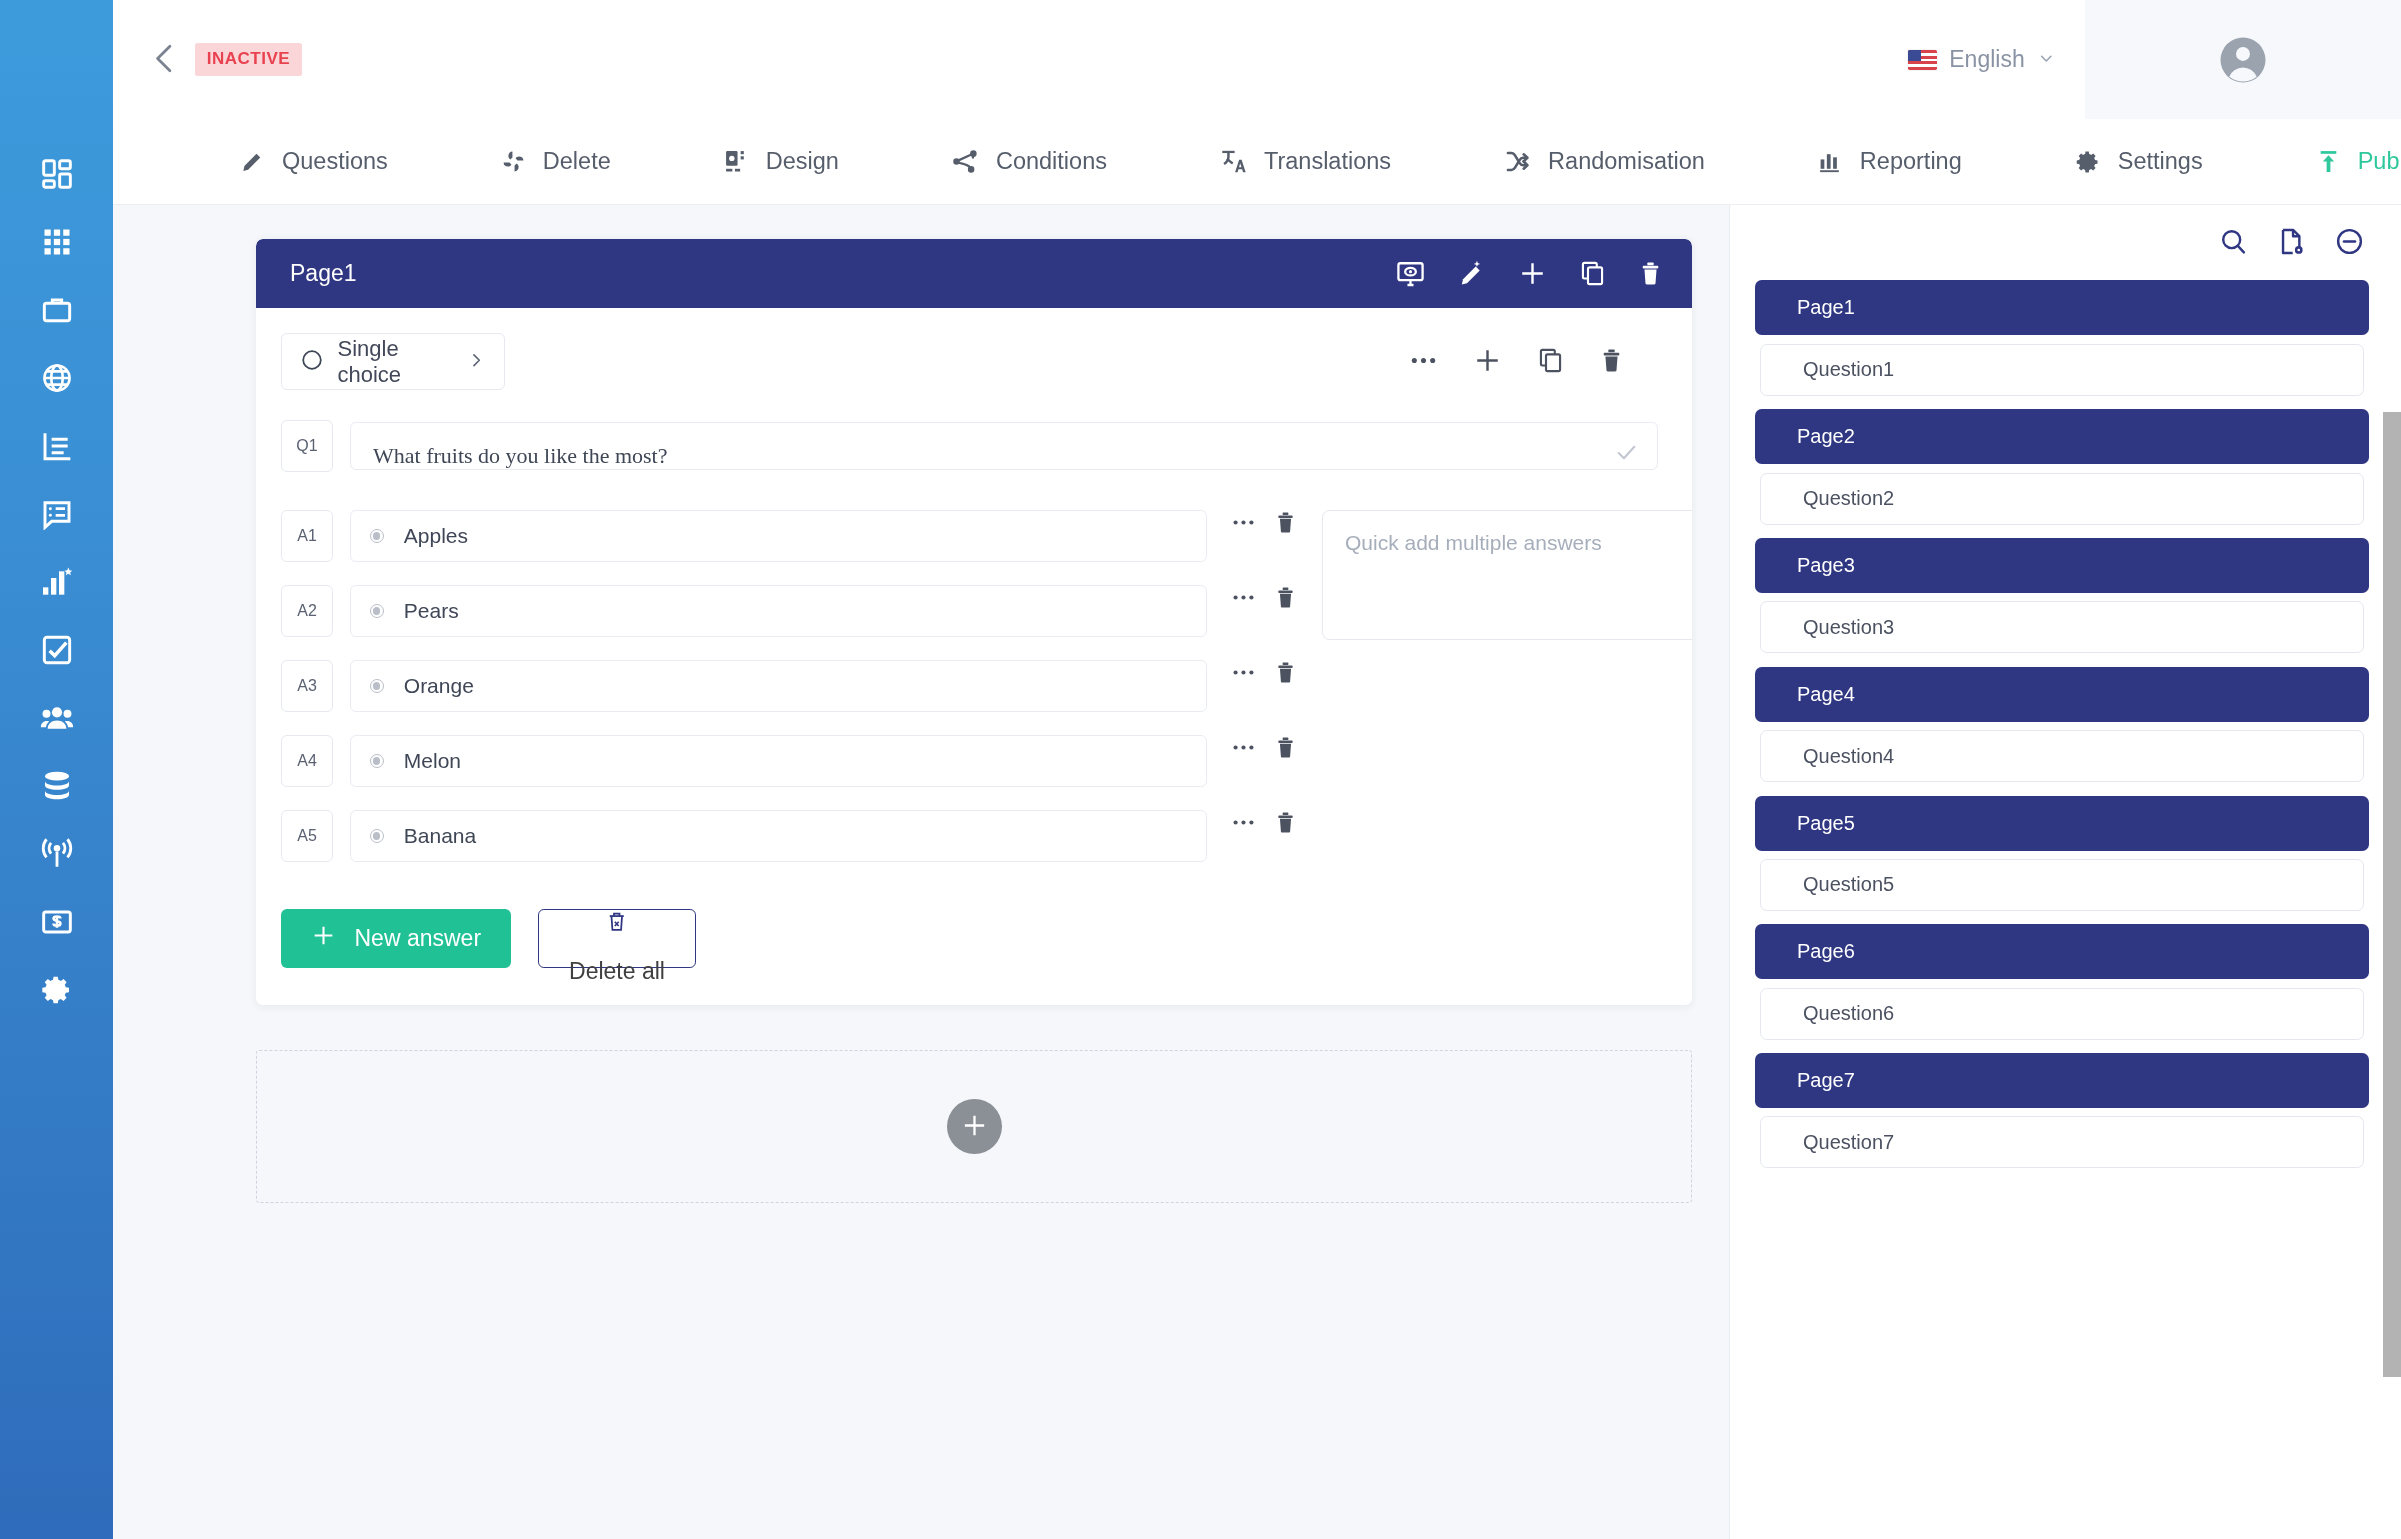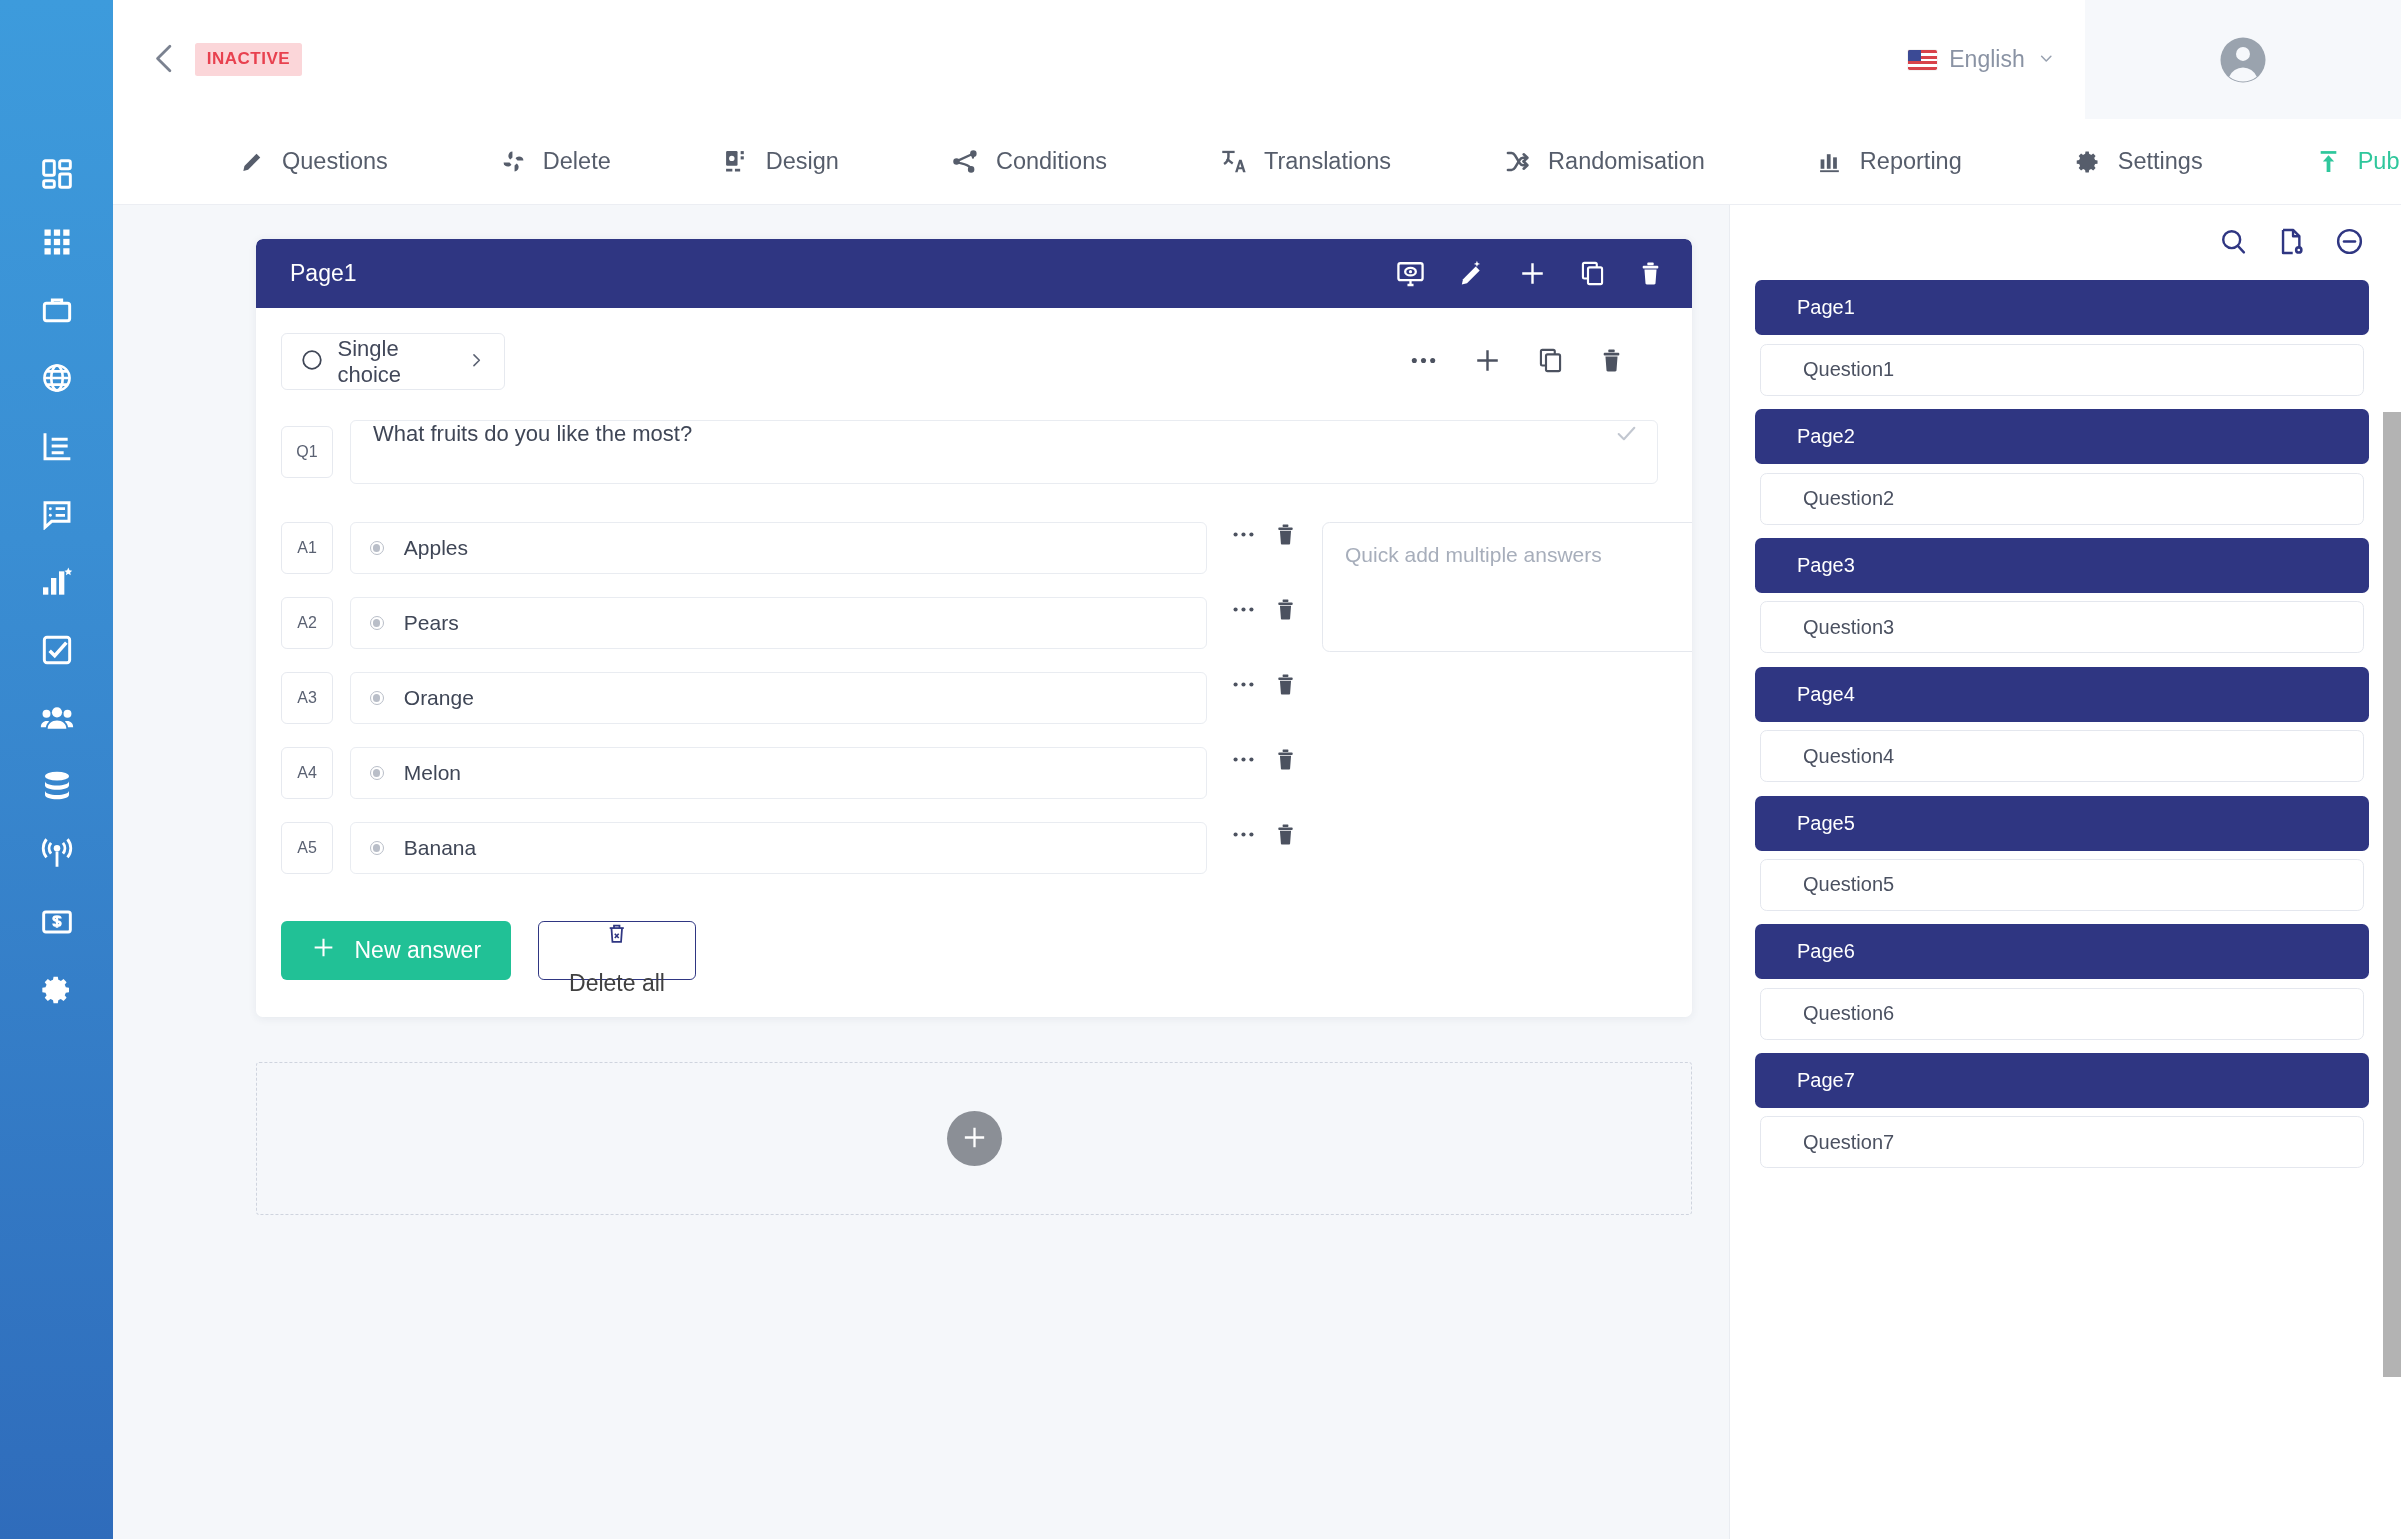--- a/index.html
+++ b/index.html
@@ -126,22 +126,22 @@
   .qtype-row { display: flex; align-items: center; position: relative; }
 
   .q-row { display: flex; align-items: center; gap: 17px; margin-top: 30px; }
   .badge {
     width: 52px; height: 52px; flex: 0 0 52px;
     border: 1.7px solid #e6e9ef; border-radius: 5.9px; background: #fff;
     display: flex; align-items: center; justify-content: center;
     font-size: 16px; color: #5a6172;
   }
   .q-input {
-    flex: 1; height: 64px; border: 1.7px solid #e9ecf1; border-radius: 5.9px;
-    background: #fff; display: flex; align-items: flex-start; padding: 0 18.5px 0 22px;
+    flex: 1; height: 48px; border: 1.7px solid #e9ecf1; border-radius: 5.9px;
+    background: #fff; display: flex; align-items: flex-end; padding: 0 18.5px 0 22px; font-family: Liberation Serif, serif;
   }
   .q-input .txt { font-size: 22px; color: #3f4656; }
   .q-input .check { margin-left: auto; color: #c2c7d0; }
 
   .answers-wrap { display: flex; gap: 45px; margin-top: 15px; align-items: flex-start; }
   .answers-col { width: 996px; flex: 0 0 996px; }
 
   .a-row { display: flex; align-items: flex-start; gap: 17px; margin-top: 23px; }
   .a-input {
     width: 857px; flex: 0 0 857px; height: 52px;

